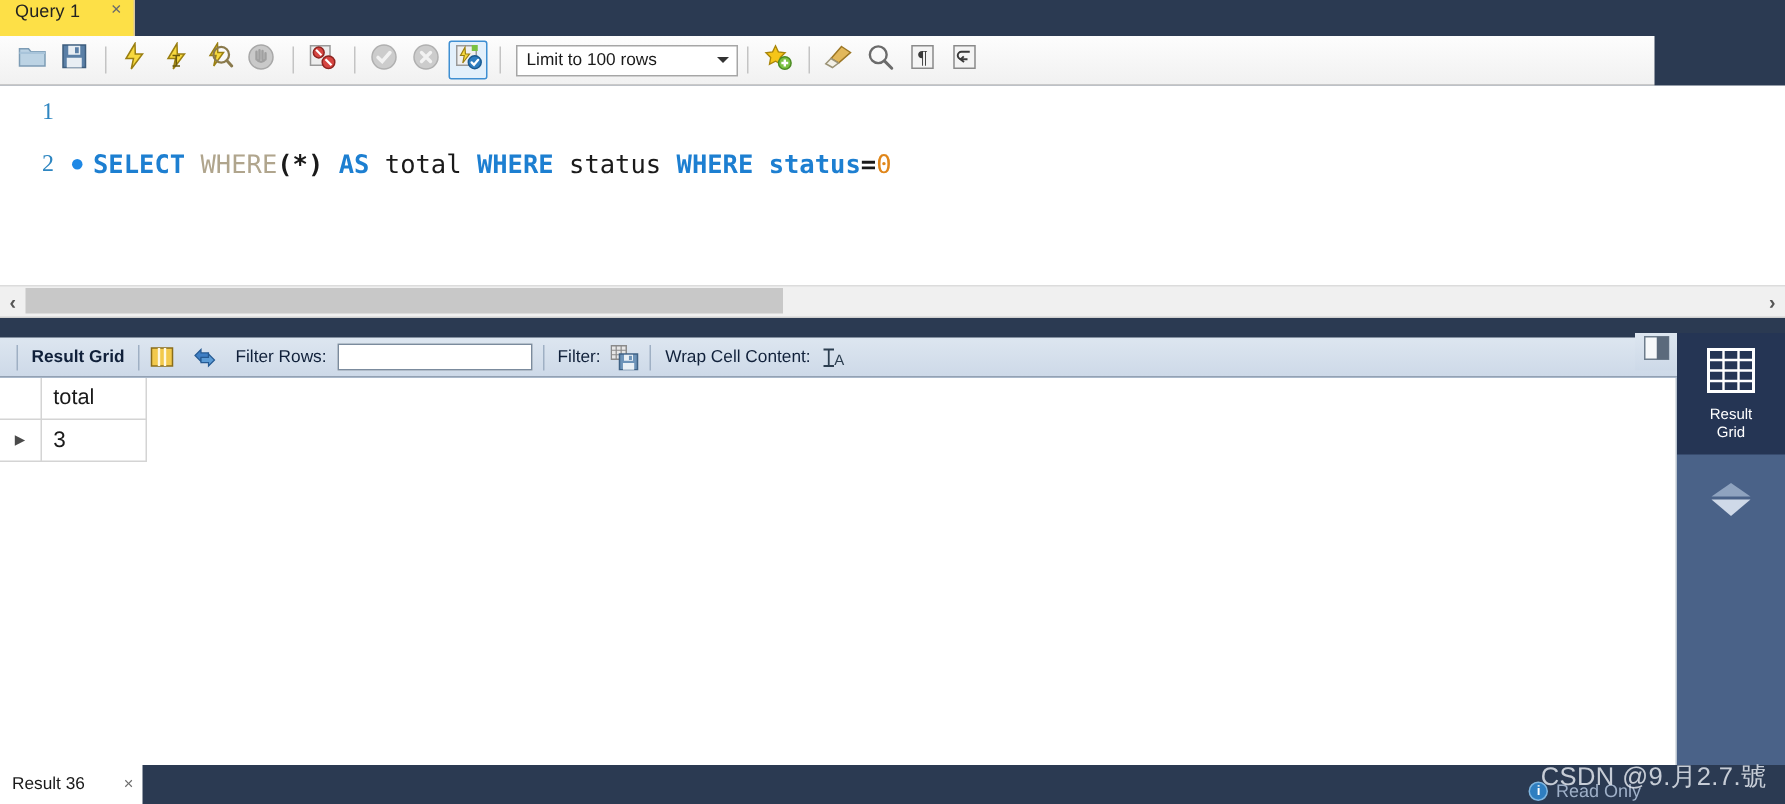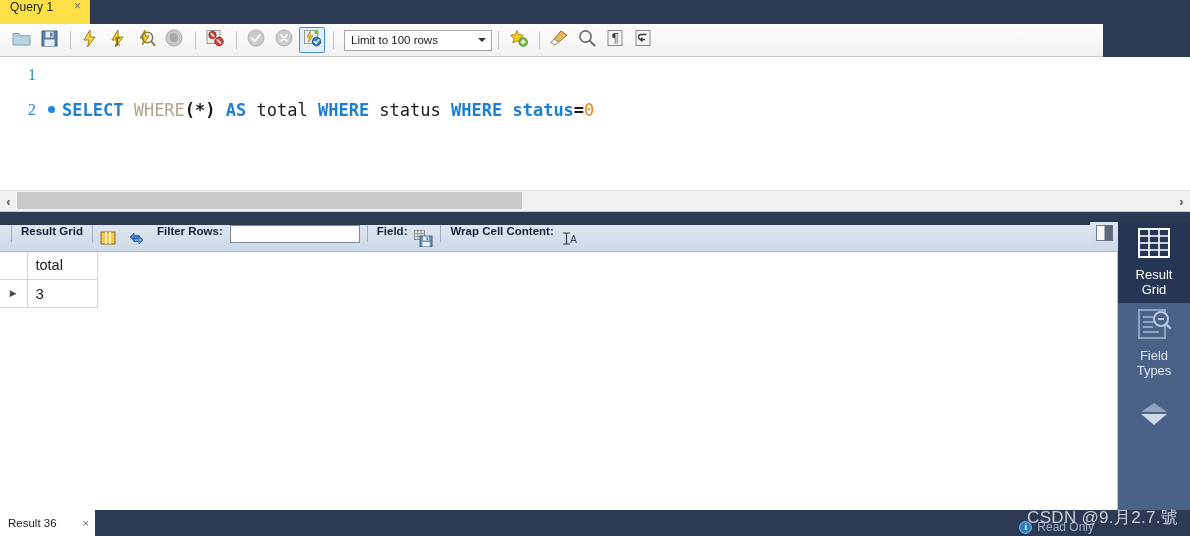--- a/index.html
+++ b/index.html
@@ -137,27 +137,27 @@
     background: #c8c8c8;
     cursor: pointer;
   }
 
   
   .result-toolbar {
     position: absolute; left: 0; top: 225px;
     width: 1190px; height: 27px;
     background: linear-gradient(#dde6f0, #cdd9e8);
     border-bottom: 1px solid #a9b8ca;
-    display: flex; 
+    display: flex; align-items: center;
     font-size: 11.5px; color: #10203a;
     padding-left: 4px;
   }
   .rt-sep { width: 1px; height: 17px; background: #9fb0c4; margin: 0 7px; }
   .rt-label { font-weight: bold; padding: 0 2px; }
-  .rt-label.norm { font-weight: bold; }
+  .rt-label.norm { font-weight: normal; }
   .filter-input {
     width: 130px; height: 18px;
     background: #fff; border: 1px solid #7b8b9d;
     margin-left: 5px;
   }
   .rt-icon { display: flex; align-items: center; justify-content: center; cursor: pointer; }
 
   
   .grid-area {
     position: absolute; left: 0; top: 252px;
@@ -197,21 +197,21 @@
   
   .vsidebar {
     position: absolute; right: 0; top: 222px;
     width: 72px; height: 292px;
     background: #4a6288;
   }
   .vs-item {
     width: 72px; height: 81px;
     display: flex; flex-direction: column;
     align-items: center; justify-content: center;
-    color: #dbe4f0; font-size: 13px;
+    color: #dbe4f0; font-size: 10px;
     text-align: center; line-height: 1.15;
     cursor: pointer; position: relative;
   }
   .vs-item.active { background: #253554; }
   .vs-item.active .vs-label { color: #ffffff; }
   .vs-item .vs-icon { margin-bottom: 5px; }
   .vs-arrows {
     width: 72px; height: 60px;
     display: flex; flex-direction: column;
     align-items: center; justify-content: center;
@@ -495,21 +495,21 @@
         <path d="M2 6 L6 2 L6 4.3 L11 4.3 L11 7.7 L6 7.7 L6 10 Z" fill="#3f7fc4" stroke="#255a93" stroke-width="0.8"></path>
         <path d="M15 9 L11 13 L11 10.7 L6 10.7 L6 7.3 L11 7.3 L11 5 Z" fill="#5b9bd5" stroke="#255a93" stroke-width="0.8"></path>
       </svg>
     </span>
     <div style="width:10px"></div>
 
     <span class="rt-label norm">Filter Rows:</span>
     <input class="filter-input" type="text" value="" style="">
     <div class="rt-sep"></div>
 
-    <span class="rt-label norm">Field:</span>
+    <span class="rt-label norm">Filter:</span>
     <span class="rt-icon" style="margin-left:5px">
       <svg width="19" height="17" viewBox="0 0 19 17">
         <rect x="0.5" y="0.5" width="10" height="9" fill="#e6e6e6" stroke="#8a8a8a"></rect>
         <path d="M0.5 3.5 H10.5 M0.5 6.5 H10.5 M3.8 0.5 V9.5 M7.1 0.5 V9.5" stroke="#8a8a8a" stroke-width="0.8"></path>
         <rect x="6" y="6" width="12" height="10.5" fill="#6d93b8" stroke="#3f6285"></rect>
         <rect x="9" y="6.5" width="6" height="4" fill="#e9f0f6"></rect>
         <rect x="12.3" y="7.2" width="2" height="2.8" fill="#6d93b8"></rect>
         <rect x="8.3" y="12" width="7.5" height="4.5" fill="#e9f0f6"></rect>
       </svg>
     </span>
@@ -559,35 +559,20 @@
           <path d="M2 9 H32 M2 16 H32 M2 23 H32 M12 2 V30 M22 2 V30" stroke="#ffffff" stroke-width="1.6"></path>
         </svg>
       </span>
       <span class="vs-label">
         <span>Result</span><br>
         <span>Grid</span>
       </span>
     </div>
 
 
-    <div class="vs-item">
-      <span class="vs-icon">
-        <svg width="34" height="32" viewBox="0 0 34 32">
-          <rect x="2" y="2" width="26" height="28" fill="none" stroke="#8ea3c0" stroke-width="2"></rect>
-          <path d="M6 9 H16 M6 14 H22 M6 19 H16 M6 24 H22" stroke="#8ea3c0" stroke-width="2"></path>
-          <circle cx="24" cy="11" r="7" fill="#4a6288" stroke="#b7c6dc" stroke-width="2"></circle>
-          <path d="M21 11 H27" stroke="#b7c6dc" stroke-width="2"></path>
-          <path d="M29 16 L33 20" stroke="#b7c6dc" stroke-width="2.4" stroke-linecap="round"></path>
-        </svg>
-      </span>
-      <span class="vs-label">
-        <span>Field</span><br>
-        <span>Types</span>
-      </span>
-    </div>
 
     <div class="vs-arrows">
       <div class="chev up"></div>
       <div class="chev down"></div>
     </div>
   </div>
 
   <div class="bottombar">
     <div class="bottom-tab">
       <span class="bt-label">Result 36</span>

